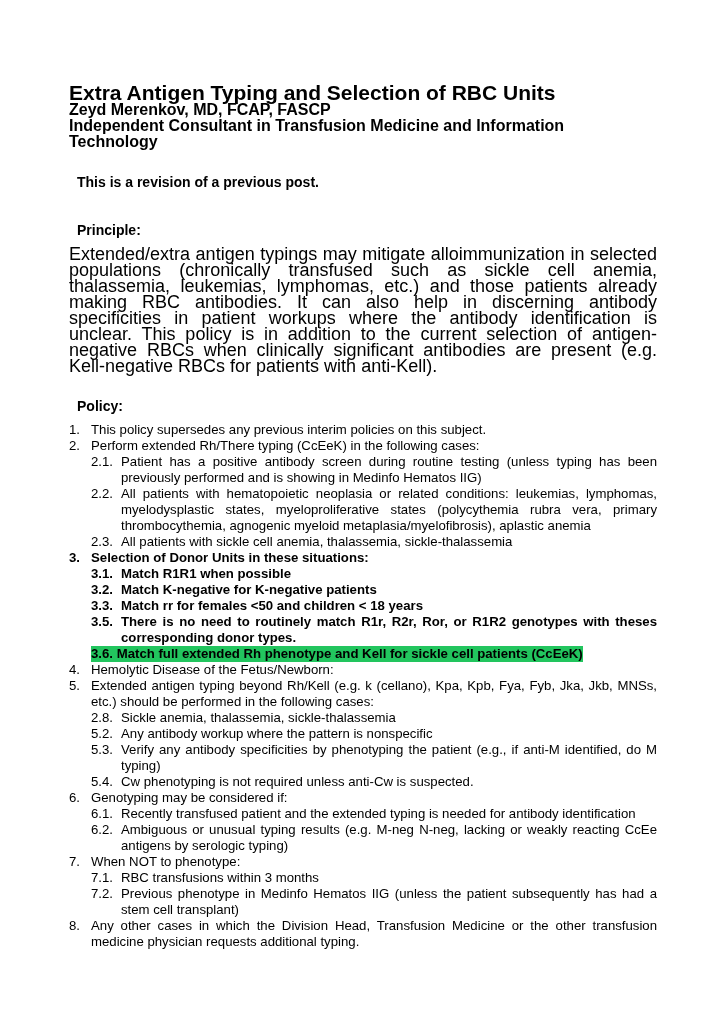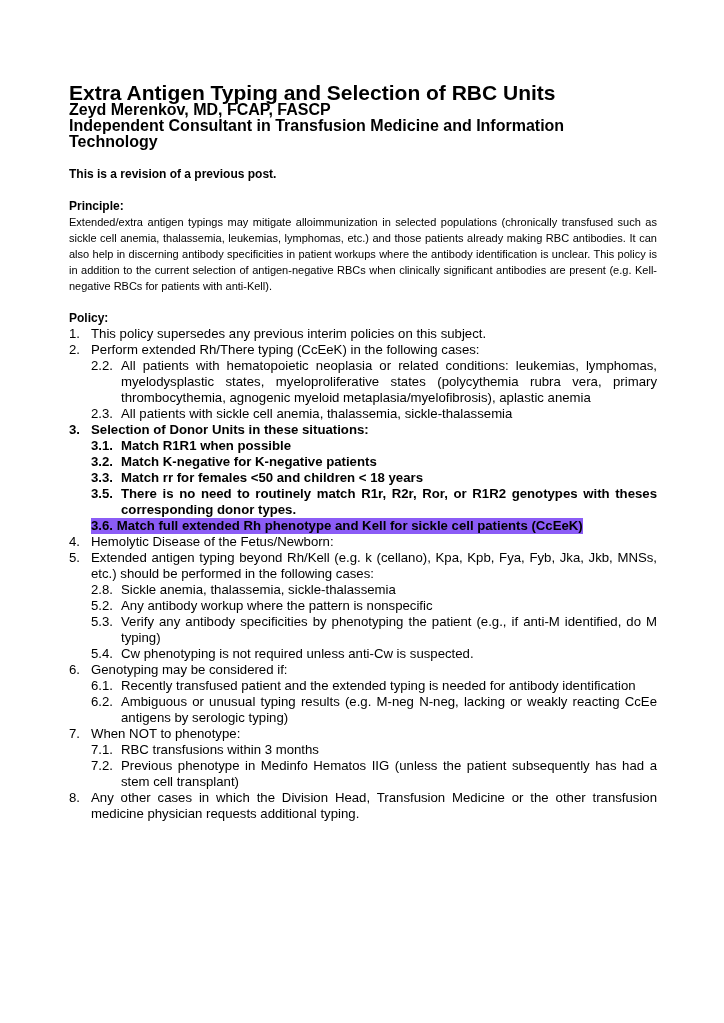--- a/index.html
+++ b/index.html
@@ -1,31 +1,31 @@
 <!DOCTYPE html>
 <html><head>
 <meta charset="utf-8">
 <style>
   html, body { margin: 0; padding: 0; background: #ffffff; }
   body { width: 724px; height: 1023px; position: relative; overflow: hidden;
          font-family: "Liberation Sans", sans-serif; color: #000; }
   .page { position: absolute; left: 69px; top: 83px; width: 588px; }
   .title { font-size: 21px; font-weight: bold; line-height: 19px; margin: 0; }
   .subtitle { font-size: 16px; font-weight: bold; line-height: 16px; margin: 0; }
-  .line { font-size: 12px; line-height: 16px; margin: 0; }
+  .line { font-size: 14px; line-height: 16px; margin: 8px; }
   .bold { font-weight: bold; }
   .gap { height: 16px; }
-  .para { font-size: 11px; line-height: 16px; text-align: justify; margin: 0; }
+  .para { font-size: 18px; line-height: 16px; text-align: justify; margin: 0; }
   .item { display: flex; font-size: 13.2px; line-height: 16px; }
   .item .num { flex: 0 0 22px; }
   .item .txt { flex: 1; text-align: justify; }
   .sub { display: flex; font-size: 13.2px; line-height: 16px; padding-left: 22px; }
   .sub .num { flex: 0 0 30px; }
   .sub .txt { flex: 1; text-align: justify; }
-  .hl { background: #8b5cf6; }
+  .hl { background: #22c55e; }
 </style>
 </head>
 <body>
 
 <div class="page">
   <p class="title">Extra Antigen Typing and Selection of RBC Units</p>
   <p class="subtitle">Zeyd Merenkov, MD, FCAP, FASCP</p>
   <p class="subtitle">Independent Consultant in Transfusion Medicine and Information Technology</p>
   <div class="gap"></div>
   <p class="line bold">This is a revision of a previous post.</p>
@@ -40,20 +40,24 @@
   <div>
 
     <div class="item">
       <span class="num">1.</span>
       <span class="txt">This policy supersedes any previous interim policies on this subject.</span>
     </div>
 
     <div class="item">
       <span class="num">2.</span>
       <span class="txt">Perform extended Rh/There typing (CcEeK) in the following cases:</span>
+    </div>
+    <div class="sub">
+      <span class="num">2.1.</span>
+      <span class="txt">Patient has a positive antibody screen during routine testing (unless typing has been previously performed and is showing in Medinfo Hematos IIG)</span>
     </div>
     <div class="sub">
       <span class="num">2.2.</span>
       <span class="txt">All patients with hematopoietic neoplasia or related conditions: leukemias, lymphomas, myelodysplastic states, myeloproliferative states (polycythemia rubra vera, primary thrombocythemia, agnogenic myeloid metaplasia/myelofibrosis), aplastic anemia</span>
     </div>
     <div class="sub">
       <span class="num">2.3.</span>
       <span class="txt">All patients with sickle cell anemia, thalassemia, sickle-thalassemia</span>
     </div>
 

